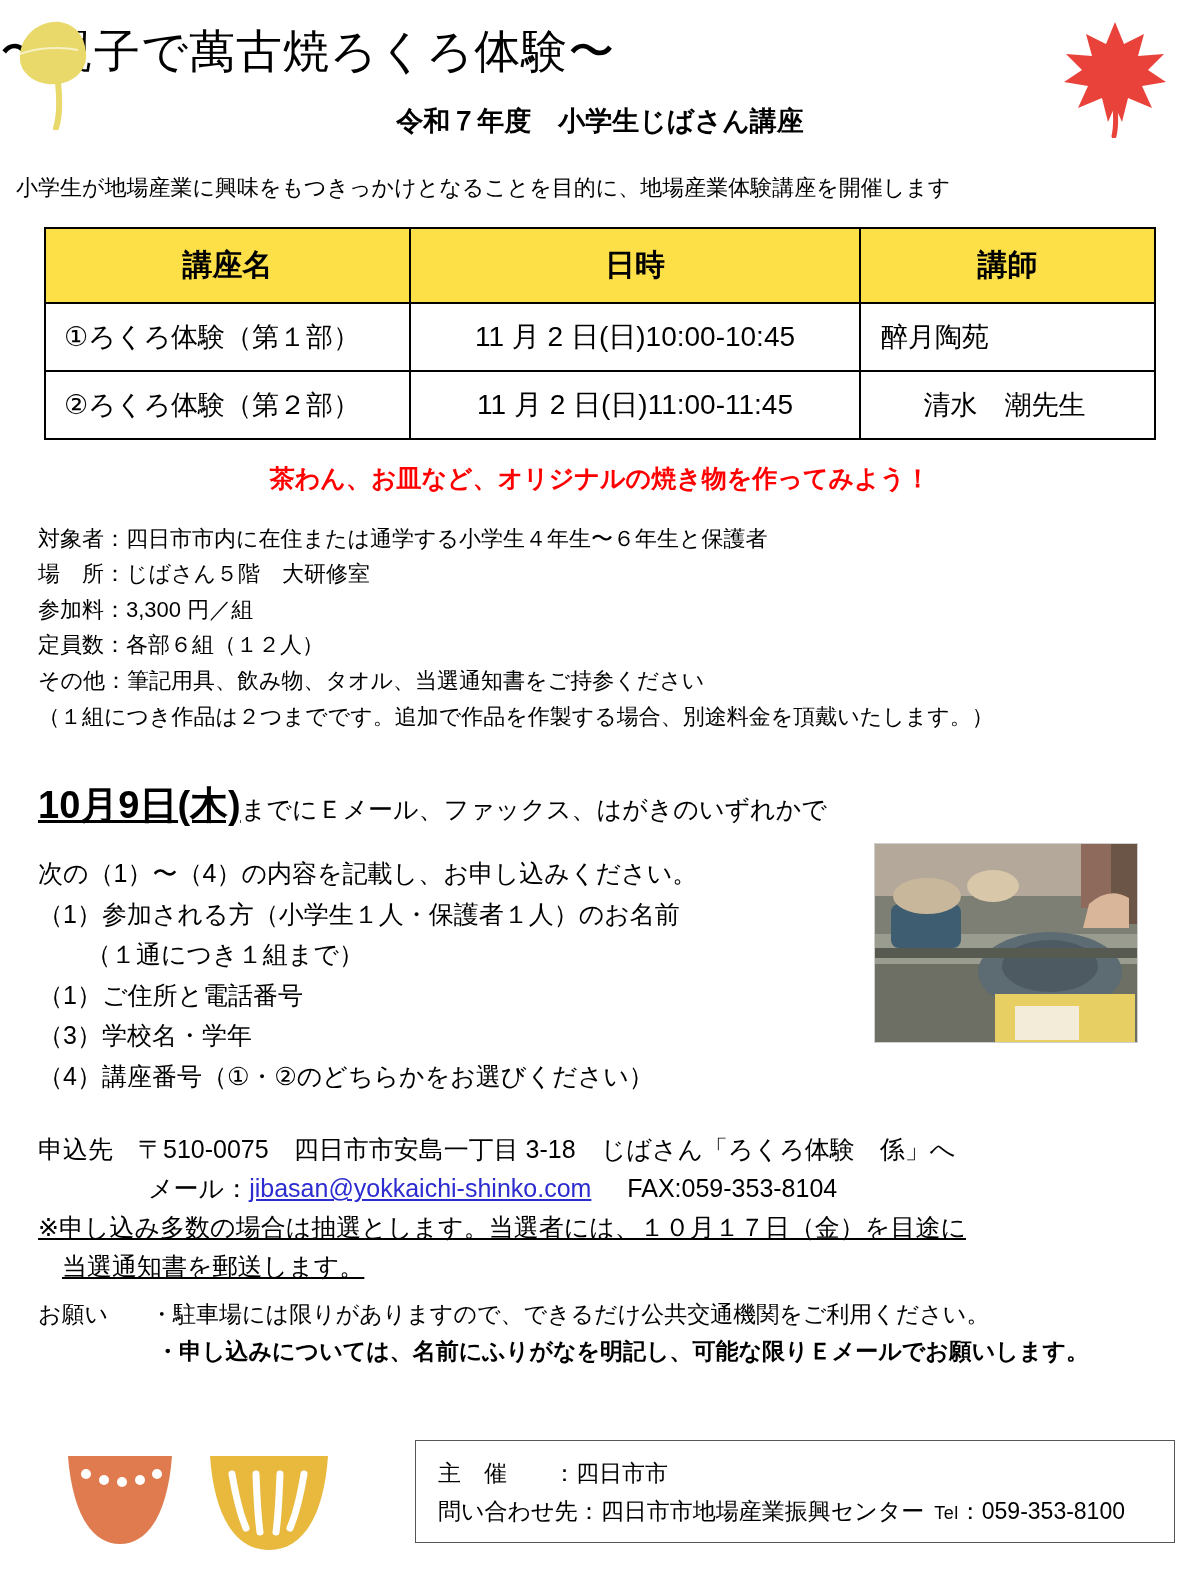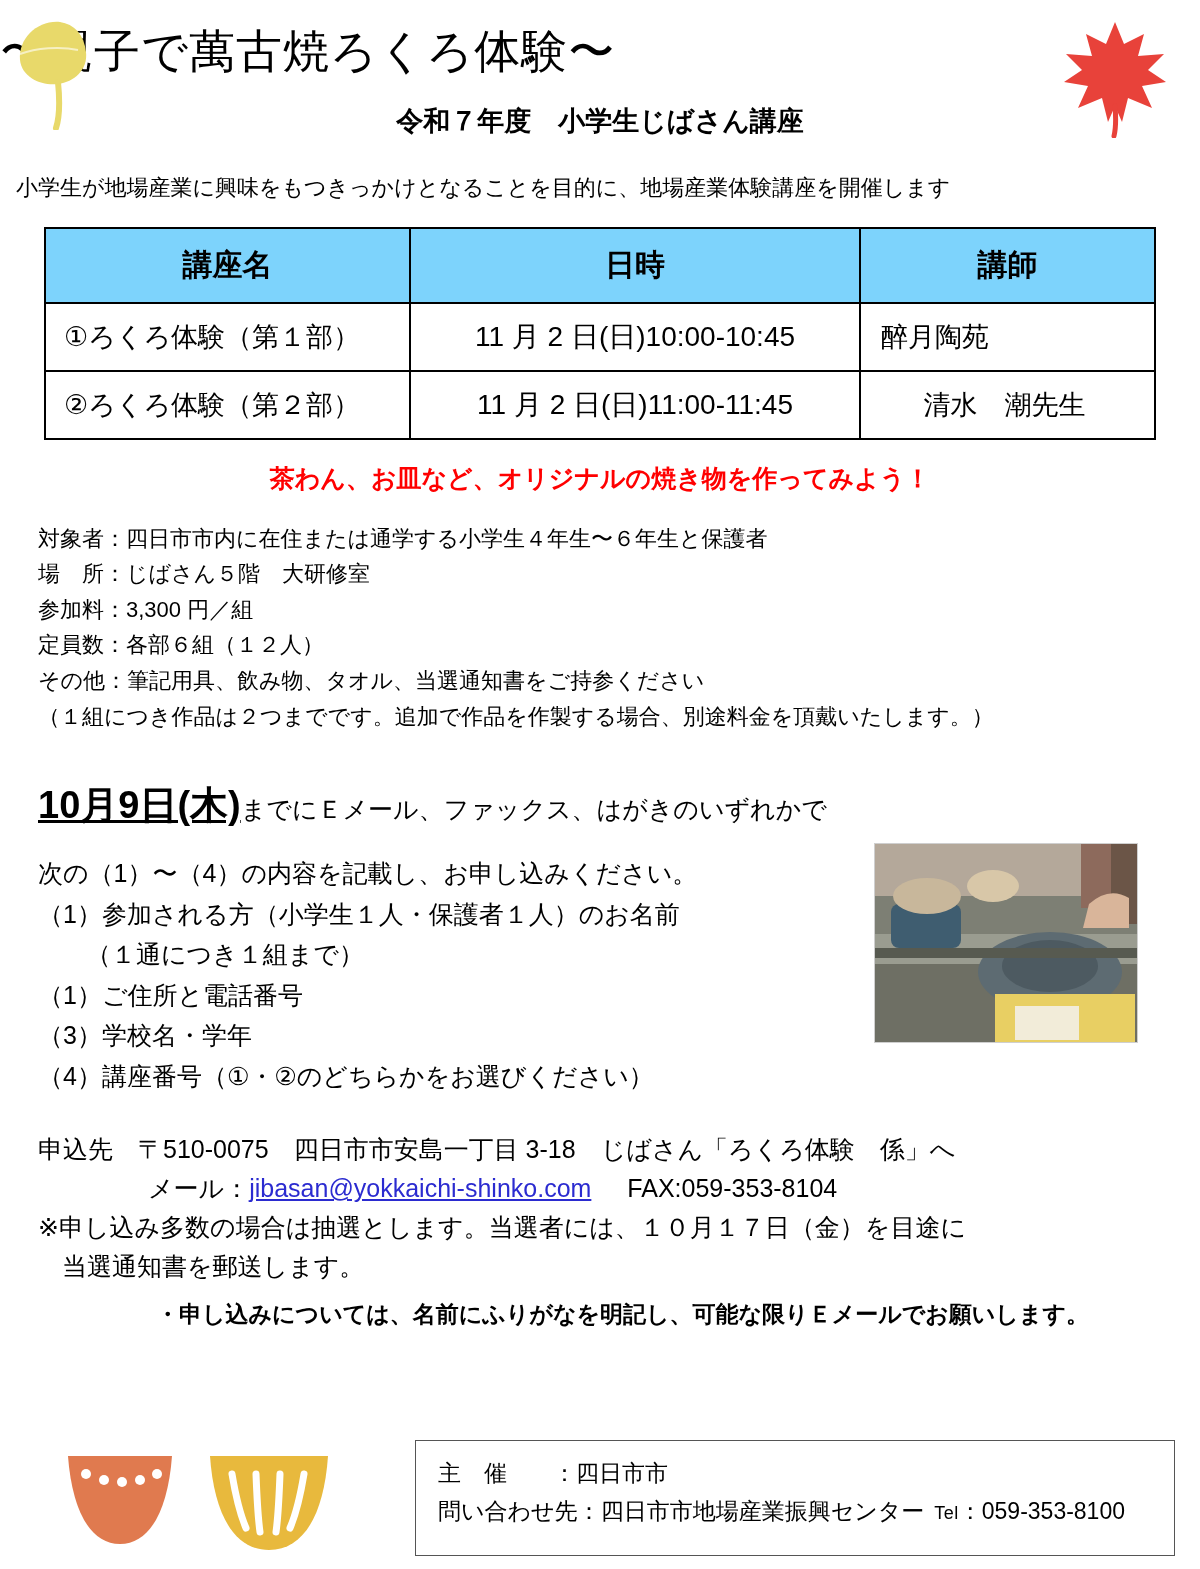--- a/index.html
+++ b/index.html
@@ -63,21 +63,21 @@
   }
   table.courses th,
   table.courses td {
     border: 2px solid #000;
     font-size: 28px;
     padding: 14px 6px;
     text-align: center;
     font-weight: normal;
   }
   table.courses thead th {
-    background: #7dd3fc;
+    background: #fde047;
     font-weight: bold;
     font-size: 30px;
     padding: 16px 6px;
   }
   table.courses td.name { text-align: left; padding-left: 18px; font-size: 27px;}
   table.courses td.when { font-size: 28px; }
   table.courses td.teacher { font-size: 27px; text-align: left; padding-left: 20px;}
   table.courses td.teacher.center { text-align: center; padding-left: 0; }
 
   .col-name { width: 365px; }
@@ -140,36 +140,37 @@
     margin: 34px 0 0 38px;
     font-size: 25px;
     line-height: 1.56;
   }
   .contact .mail-line { margin-left: 110px; }
   .mail-link {
     color: #2b2bd0;
     text-decoration: underline;
   }
   .note-underline {
+    text-decoration: underline;
     display: inline-block;
   }
   .request {
     margin: 10px 0 0 38px;
     font-size: 23px;
     line-height: 1.6;
   }
   .request .bullet-indent { margin-left: 118px; font-weight: bold; }
 
   
   .footer-box {
     position: absolute;
     left: 415px;
     top: 1440px;
     width: 760px;
-    height: 116px;
+    height: 103px;
     border: 1px solid #555;
     box-sizing: border-box;
     padding: 14px 0 0 22px;
     font-size: 23px;
     line-height: 1.65;
   }
   .small-caps-tel {
     font-size: 18px;
     letter-spacing: 0.5px;
   }
@@ -277,20 +278,23 @@
 <div class="contact">
   <div>申込先　〒510-0075　四日市市安島一丁目 3-18　じばさん「ろくろ体験　係」へ</div>
   <div class="mail-line">
     <span>メール：</span><a class="mail-link" href="#">jibasan@yokkaichi-shinko.com</a><span style="display:inline-block;width:36px"></span><span>FAX:059-353-8104</span>
   </div>
   <div class="note-underline">※申し込み多数の場合は抽選とします。当選者には、１０月１７日（金）を目途に</div>
   <div class="note-underline" style="padding-left:24px">当選通知書を郵送します。</div>
 </div>
 
 <div class="request">
+  <div>
+    <span>お願い</span><span style="display:inline-block;width:42px"></span><span>・駐車場には限りがありますので、できるだけ公共交通機関をご利用ください。</span>
+  </div>
   <div class="bullet-indent">・申し込みについては、名前にふりがなを明記し、可能な限りＥメールでお願いします。</div>
 </div>
 
 <svg class="bowls" viewBox="0 0 320 120">
   <path d="M8 16 L112 16 C108 70 90 104 60 104 C30 104 12 70 8 16 Z" fill="#e07a4f"></path>
   <circle cx="26" cy="34" r="5" fill="#ffffff"></circle>
   <circle cx="44" cy="40" r="5" fill="#ffffff"></circle>
   <circle cx="62" cy="42" r="5" fill="#ffffff"></circle>
   <circle cx="80" cy="40" r="5" fill="#ffffff"></circle>
   <circle cx="97" cy="34" r="5" fill="#ffffff"></circle>

